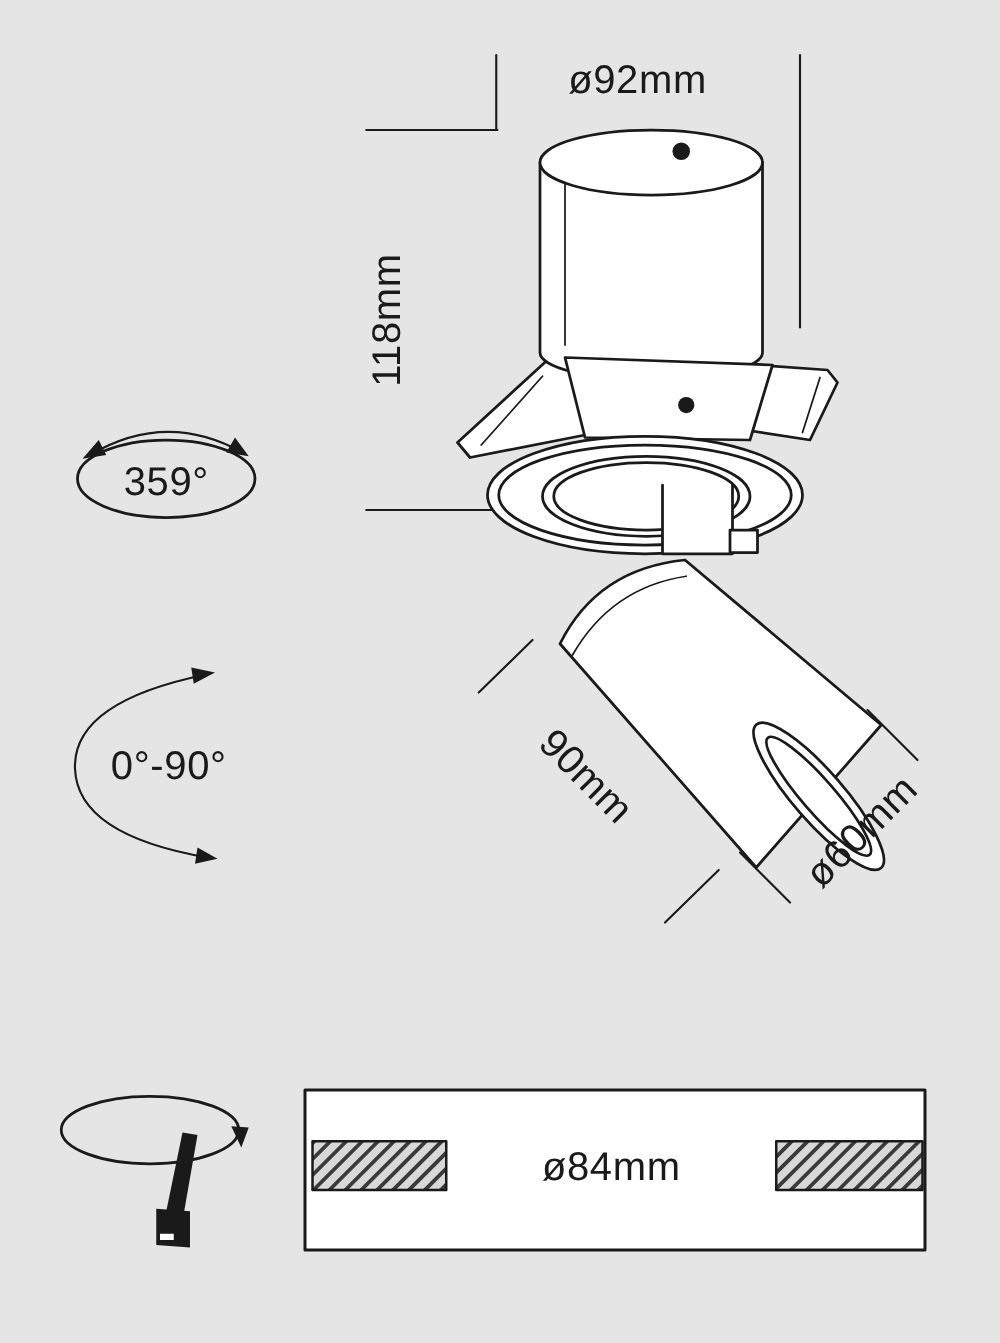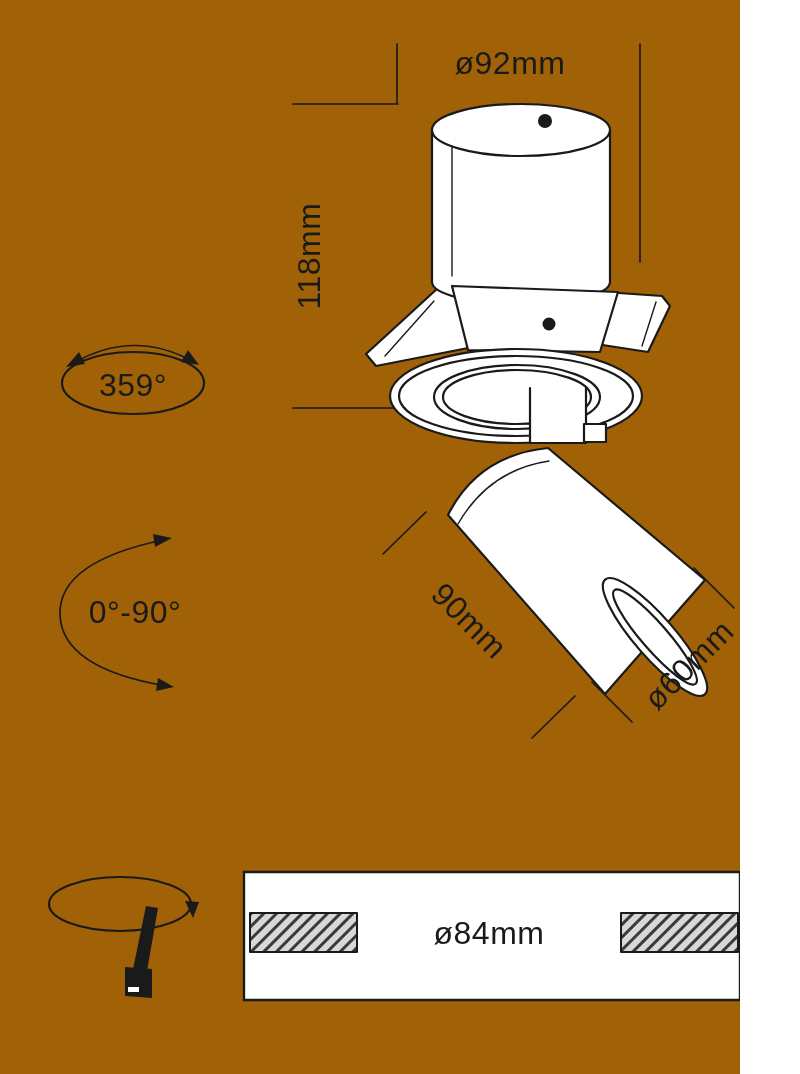--- a/index.html
+++ b/index.html
@@ -1,17 +1,17 @@
 <!DOCTYPE html>
 <html><head>
 <meta charset="utf-8">
 <style>
   html,body { margin:0; padding:0; background:#ffffff; }
   .canvas {
-    width:740px; height:1074px; position:relative; background:#a16207;
+    width:800px; height:1074px; position:relative; background:#e5e5e5;
     font-family:"Liberation Sans", sans-serif; overflow:hidden;text-align:right;
   }
   svg { display:block; }
   .ln  { stroke:#1a1a1a; stroke-width:2.2; fill:none; stroke-linejoin:round; stroke-linecap:round; }
   .thin{ stroke-width:1.4; }
   .dim { stroke:#1a1a1a; stroke-width:1.7; fill:none; stroke-linecap:round; }
   .lbl { font-family:"Liberation Sans", sans-serif; font-size:32px; fill:#1a1a1a; stroke:none; letter-spacing:0.5px; }
 </style>
 </head>
 <body>

